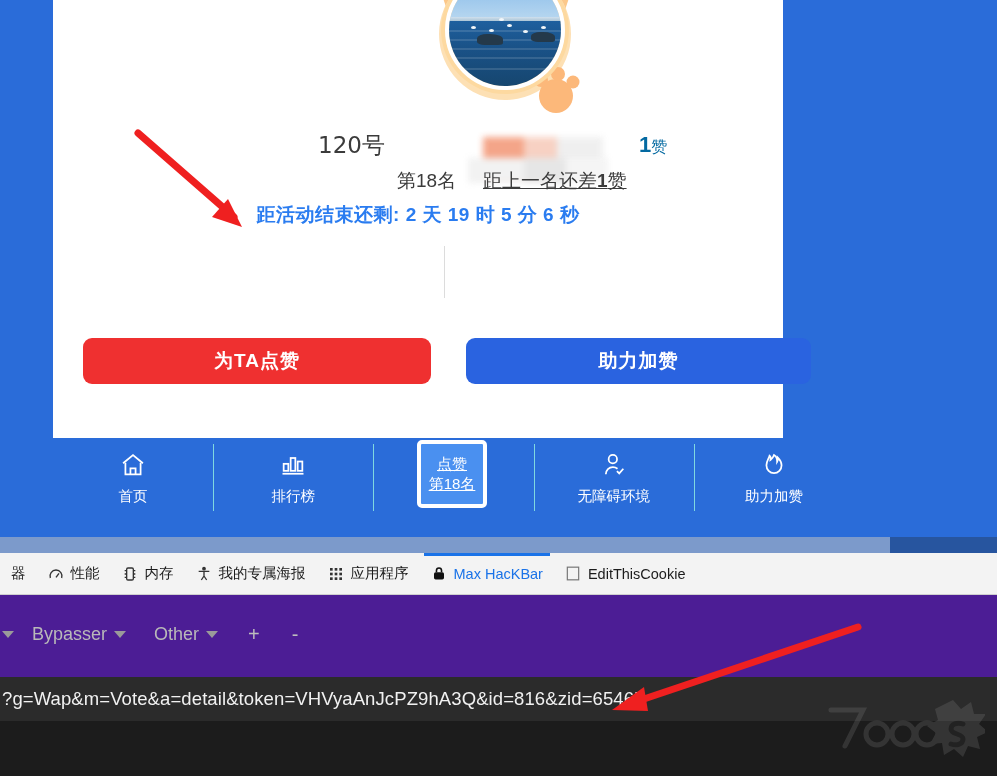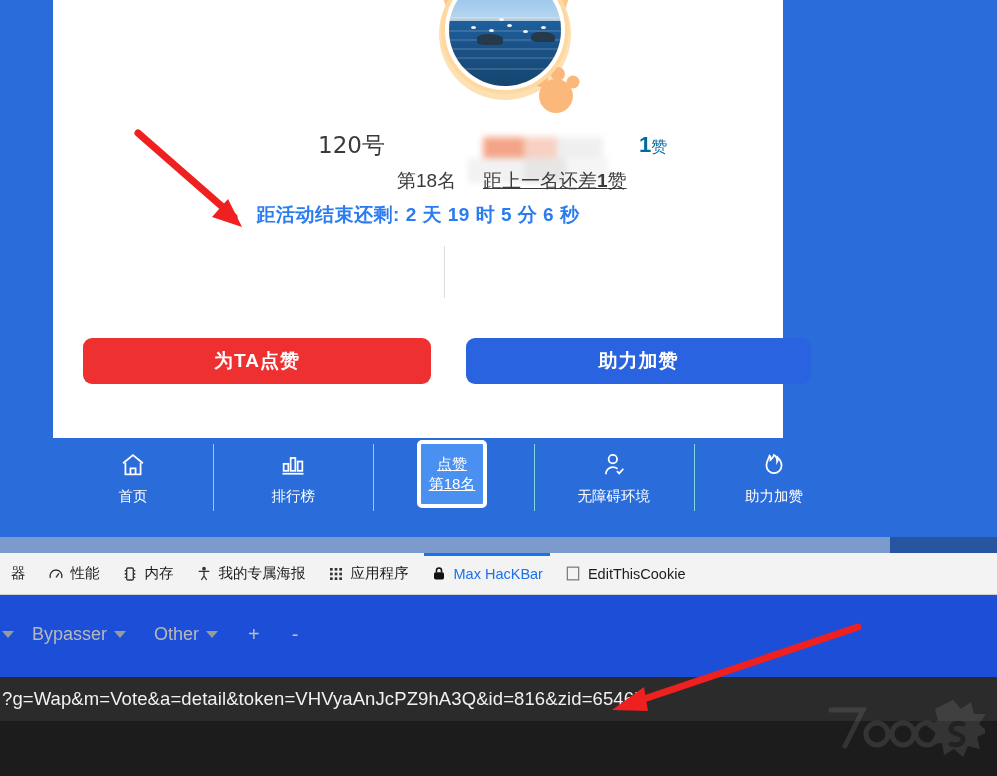--- a/index.html
+++ b/index.html
@@ -111,21 +111,21 @@
     padding:0 11px; font-size:14.5px; color:#1c1c1c; cursor:pointer;
     position:relative; white-space:nowrap; }
   .dt-tab.active{ color:#1a73e8; }
   .dt-tab.active::after{ content:""; position:absolute; left:4px; right:4px;
     top:0; height:3px; background:#1a73e8; }
   .dt-ico{ display:inline-flex; width:17px; height:17px;
     align-items:center; justify-content:center; }
 
   
   .hb{ position:absolute; left:0; top:595px; width:997px; height:181px;
-    background:#1d4ed8; }
+    background:#4c1d95; }
   .hb-toolbar{ position:absolute; left:0; top:18px; width:997px; height:42px;
     display:flex; align-items:center; color:#b9b9b9; font-size:18px; }
   .hb-btn{ padding:0 14px; cursor:pointer; display:flex; align-items:center; gap:7px; }
   .caret{ width:0;height:0;border-left:6px solid transparent;
     border-right:6px solid transparent;border-top:7px solid #9a9a9a; }
   .hb-plus,.hb-minus{ padding:0 16px; font-size:20px; color:#bdbdbd; cursor:pointer; }
   .hb-url{ position:absolute; left:0; top:82px; width:997px; height:44px;
     background:#2b2b2b; display:flex; align-items:center;
     padding-left:2px; color:#f1f1f1; font-size:18.5px; letter-spacing:.1px;
     font-family:"Liberation Sans",sans-serif; white-space:nowrap; overflow:hidden;

